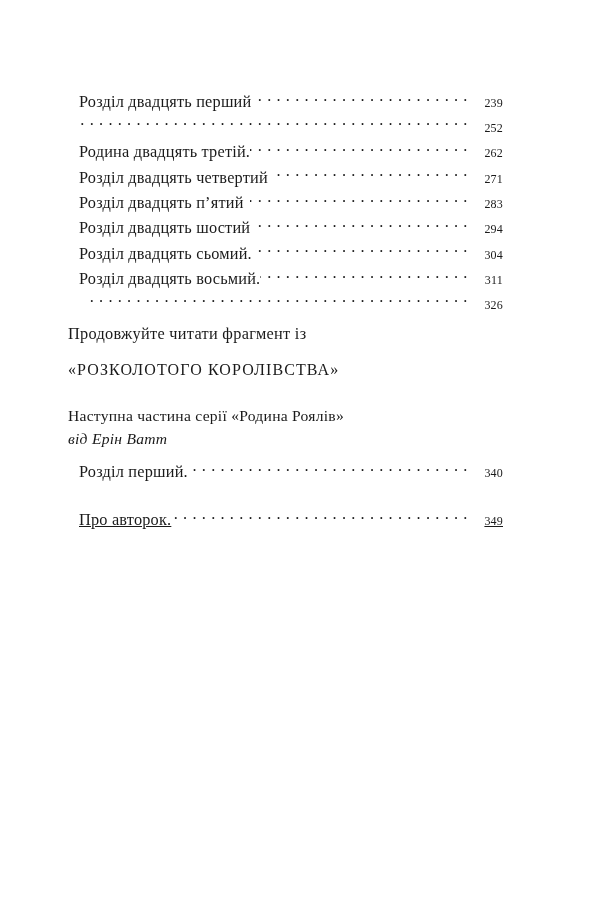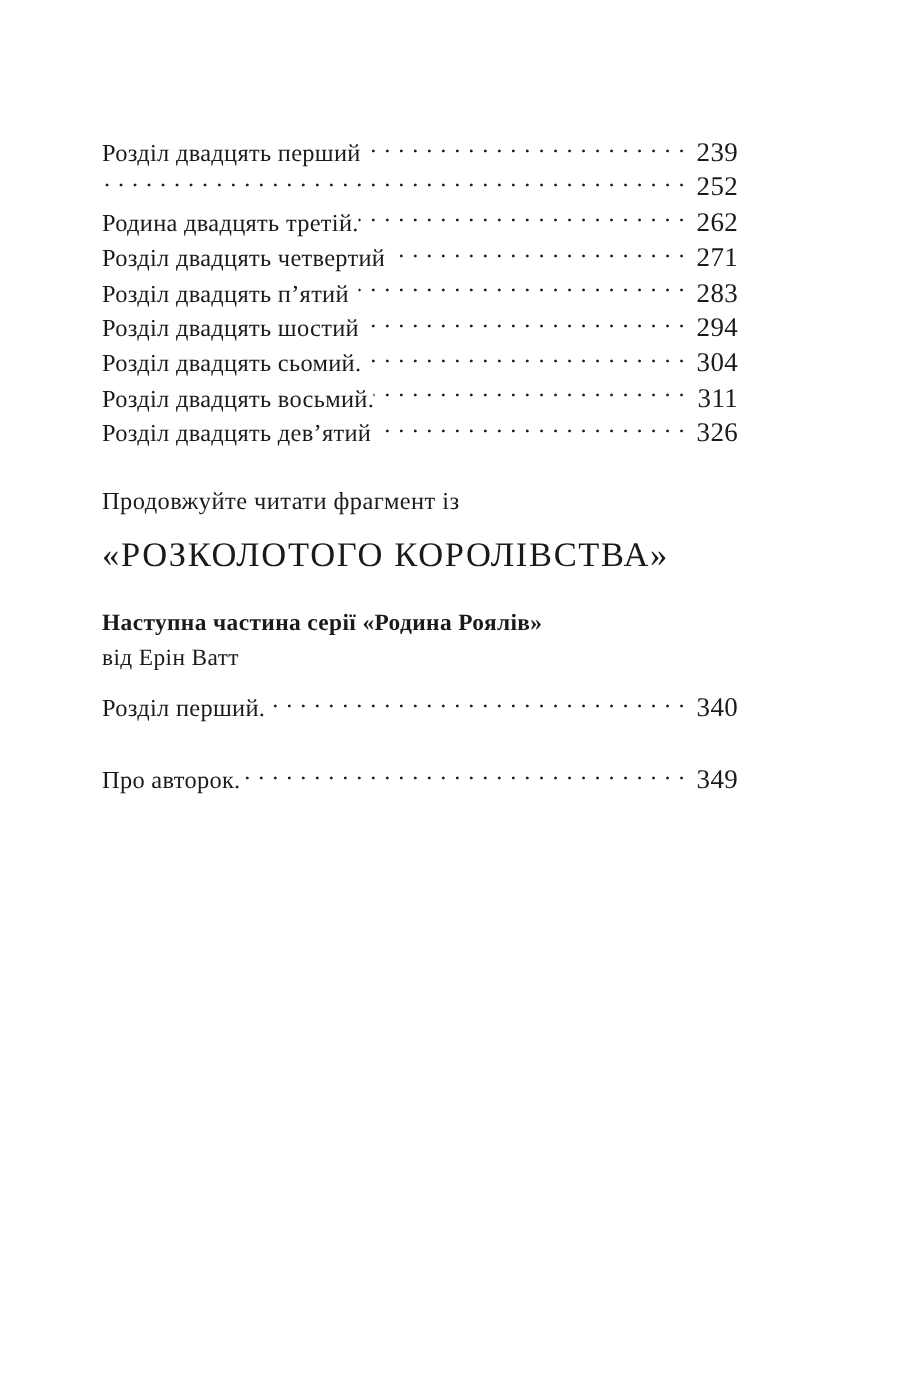--- a/index.html
+++ b/index.html
@@ -32,20 +32,21 @@
   }
 
   .toc-row {
     display: flex;
     align-items: baseline;
     width: 100%;
     font-size: 16.3px;
     line-height: 23.4px;
     letter-spacing: 0.2px;
     white-space: nowrap;
+    margin-left: 11px;
   }
 
   .toc-title {
     flex: 0 0 auto;
   }
 
   .toc-leader {
     flex: 1 1 auto;
     overflow: hidden;
     margin: 0 1px;
@@ -59,21 +60,21 @@
     bottom: 0;
     white-space: nowrap;
     font-size: 16.3px;
     letter-spacing: 0.6px;
   }
 
   .toc-page {
     flex: 0 0 auto;
     text-align: right;
     min-width: 34px;
-    font-size: 18px;
+    font-size: 12px;
   }
 
   
   .toc-row.gap .toc-leader { margin-left: 6px; }
   .toc-row.tight .toc-leader { margin-left: 0px; }
 
   
   .promo {
     position: absolute;
     left: 68px;
@@ -82,48 +83,48 @@
     text-align: left;
   }
 
   .promo-line1 {
     font-size: 16.3px;
     line-height: 24px;
     letter-spacing: 0.3px;
   }
 
   .promo-title {
-    font-size: 23px;
+    font-size: 16px;
     line-height: 30px;
     letter-spacing: 1.1px;
     margin-top: 9px;
   }
 
   .promo-series {
     font-size: 15.6px;
     line-height: 22.5px;
     letter-spacing: 0.25px;
     margin-top: 20px;
-    font-weight: bold;
   }
 
   .promo-author {
     font-size: 15.6px;
     line-height: 22.5px;
     letter-spacing: 0.25px;
+    font-style: italic;
   }
 
   
   .tail {
     position: absolute;
     left: 68px;
     width: 424px;
   }
   .tail.first { top: 460px; }
-  .tail.second { top: 508px; }
+  .tail.second { top: 508px; text-decoration: underline; }
 </style>
 </head>
 <body>
 
 <div class="page">
 
   <div class="toc-block">
 
     <div class="toc-row gap">
       <span class="toc-title">Розділ двадцять перший</span>
@@ -166,21 +167,20 @@
       <span class="toc-page">304</span>
     </div>
 
     <div class="toc-row tight">
       <span class="toc-title">Розділ двадцять восьмий.</span>
       <span class="toc-leader"></span>
       <span class="toc-page">311</span>
     </div>
 
     <div class="toc-row gap">
-      <span class="toc-title">Розділ двадцять дев’ятий</span>
       <span class="toc-leader"></span>
       <span class="toc-page">326</span>
     </div>
 
   </div>
 
   <div class="promo">
     <div class="promo-line1">Продовжуйте читати фрагмент із</div>
     <div class="promo-title">«РОЗКОЛОТОГО КОРОЛІВСТВА»</div>
     <div class="promo-series">Наступна частина серії «Родина Роялів»</div>

